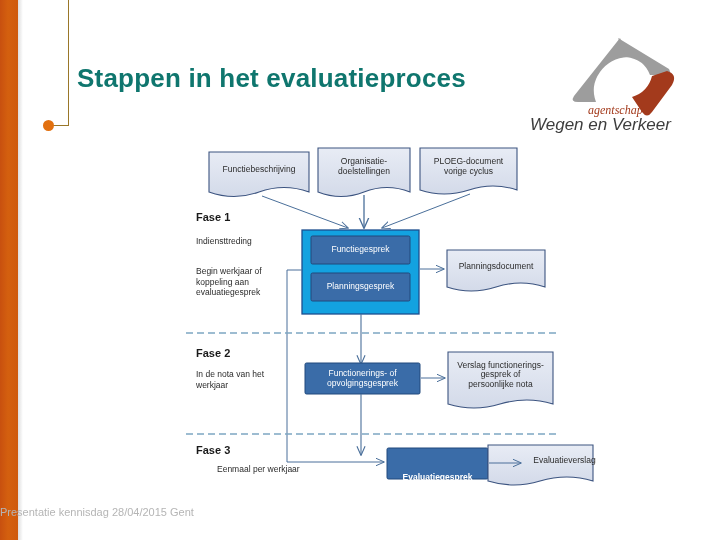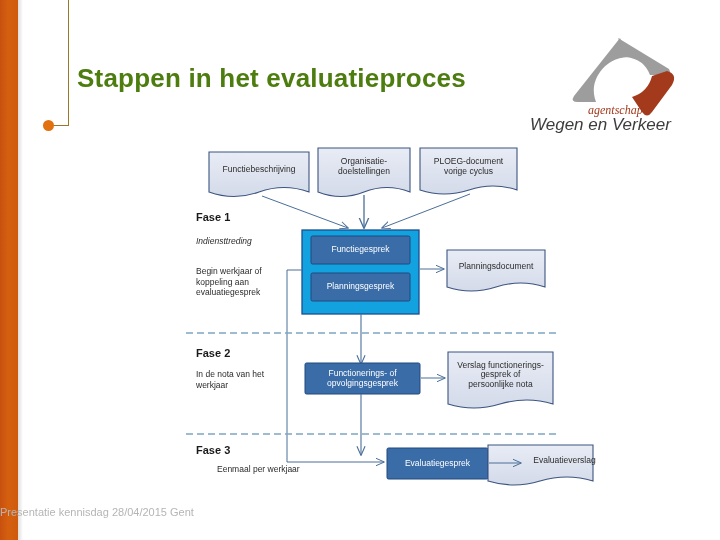--- a/index.html
+++ b/index.html
@@ -51,21 +51,21 @@
     background: #e2700f;
   }
   
   .slide-title {
     position: absolute;
     left: 77px; top: 62px;
     width: 420px;
     font-size: 26px;
     font-weight: bold;
     line-height: 1.28;
-    color: #4d7c0f;
+    color: #0f766e;
     letter-spacing: 0.2px;
   }
   
   .logo {
     position: absolute;
     right: 16px; top: 26px;
     width: 180px; height: 108px;
   }
   .logo svg { display: block; }
   
@@ -202,34 +202,34 @@
     </svg>
   </div>
 
   <div class="node-label doc-label" style="left:209px; top:152px; width:100px; height:36px;">Functiebeschrijving</div>
   <div class="node-label doc-label" style="left:318px; top:148px; width:92px; height:38px; white-space:pre-line;">Organisatie-
 doelstellingen</div>
   <div class="node-label doc-label" style="left:420px; top:148px; width:97px; height:38px; white-space:pre-line;">PLOEG-document
 vorige cyclus</div>
 
   <div class="phase-title" style="left:196px; top:211px;">Fase 1</div>
-  <div class="phase-note" style="left:196px; top:236px;font-style:italic;">Indiensttreding</div>
+  <div class="phase-note" style="left:196px; top:236px;">Indiensttreding</div>
   <div class="phase-note" style="left:196px; top:266px;">Begin werkjaar of koppeling aan evaluatiegesprek</div>
 
   <div class="node-label blue-label" style="left:311px; top:236px; width:99px; height:28px;">Functiegesprek</div>
   <div class="node-label blue-label" style="left:311px; top:273px; width:99px; height:28px;">Planningsgesprek</div>
   <div class="node-label doc-label" style="left:447px; top:250px; width:98px; height:33px;">Planningsdocument</div>
 
   <div class="phase-title" style="left:196px; top:347px;">Fase 2</div>
   <div class="phase-note" style="left:196px; top:369px;">In de nota van het werkjaar</div>
   <div class="node-label blue-label" style="left:305px; top:363px; width:115px; height:31px; white-space:pre-line;">Functionerings- of opvolgingsgesprek</div>
   <div class="node-label doc-label" style="left:448px; top:352px; width:105px; height:46px; white-space:pre-line;">Verslag functionerings-
 gesprek of
 persoonlijke nota</div>
 
   <div class="phase-title" style="left:196px; top:444px;">Fase 3</div>
   <div class="phase-note" style="left:196px; top:464px; width:112px;padding-left:21px;">Eenmaal per werkjaar</div>
-  <div class="node-label blue-label" style="left:387px; top:448px; width:101px; height:31px;">Evaluatiegesprek</div>
+  <div class="node-label blue-label" style="left:387px; top:462px; width:101px; height:31px;font-weight:bold;">Evaluatiegesprek</div>
   <div class="node-label doc-label" style="left:488px; top:445px; width:105px; height:32px;padding-left:24px;">Evaluatieverslag</div>
 
   <div class="footer">Presentatie kennisdag 28/04/2015 Gent</div>
 
 </div>
 
 </body></html>

